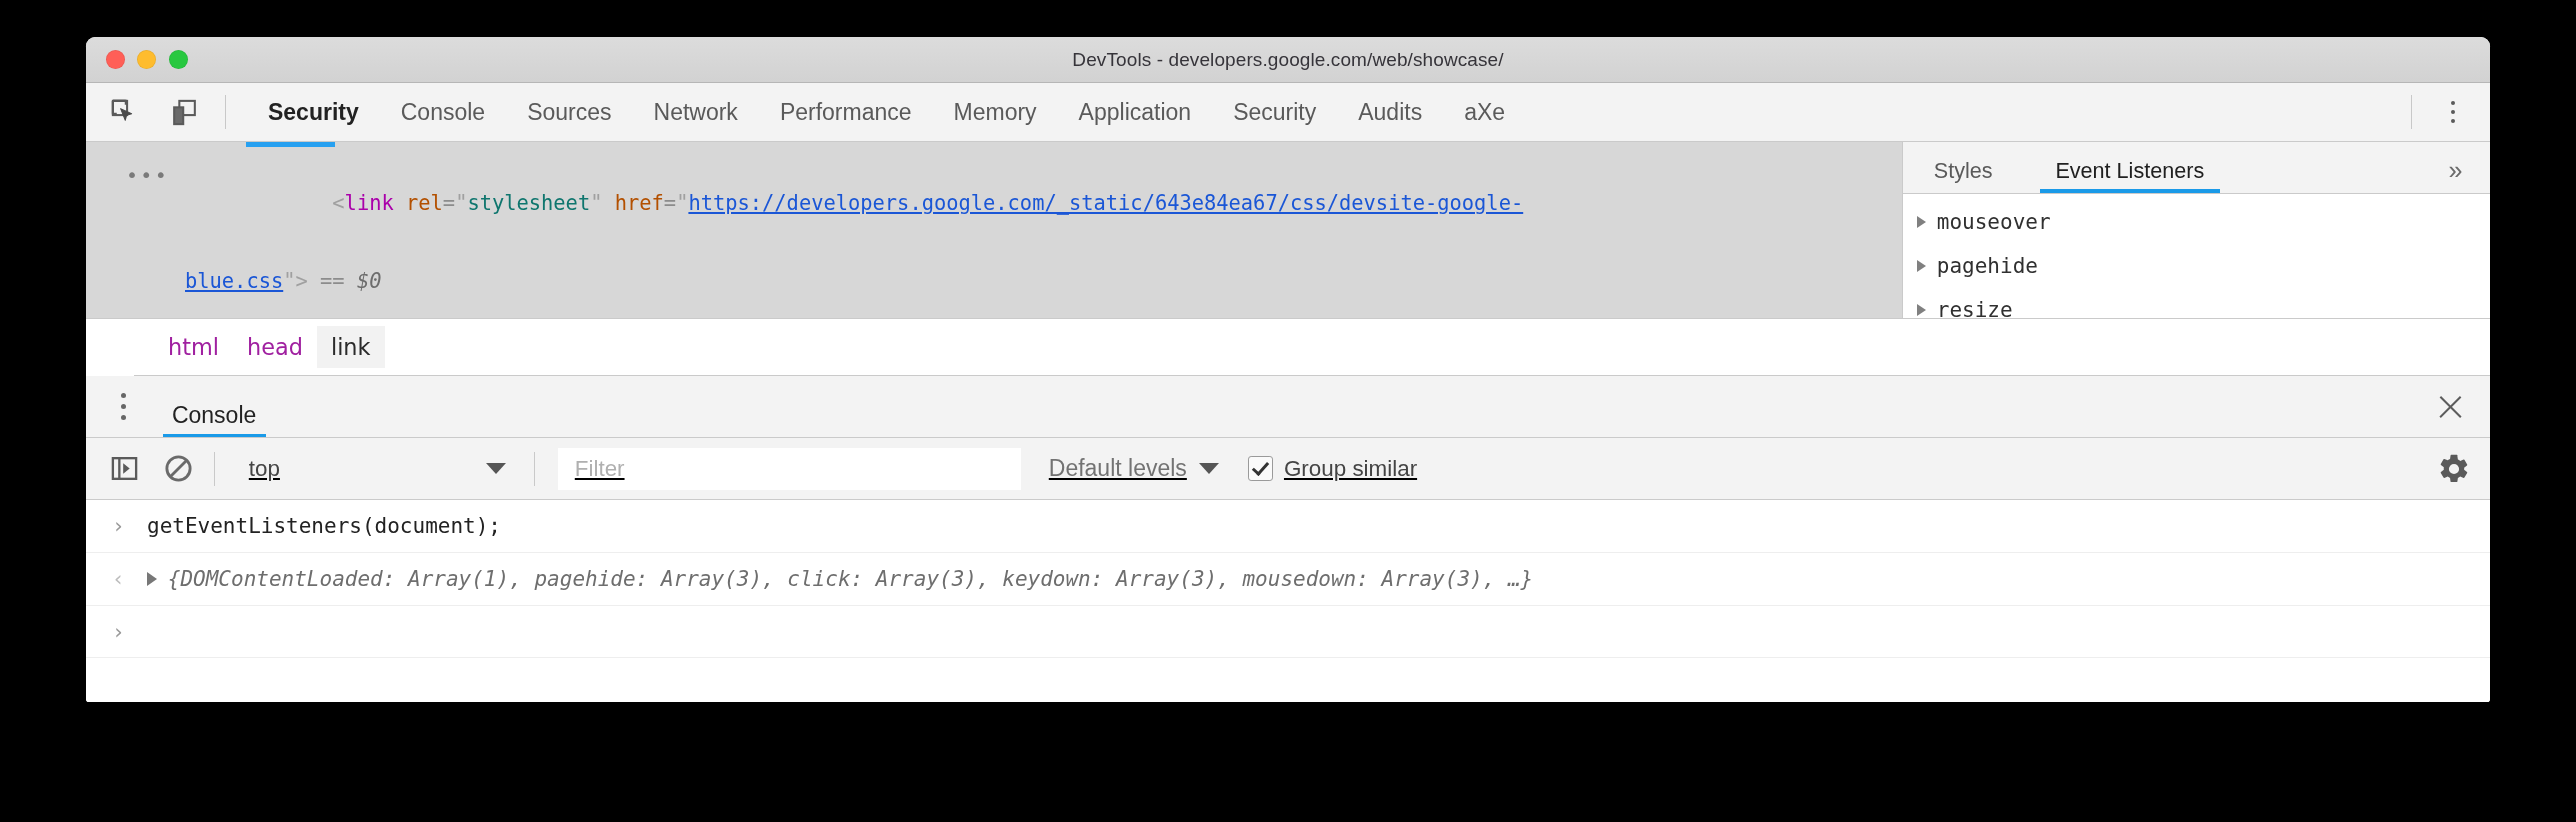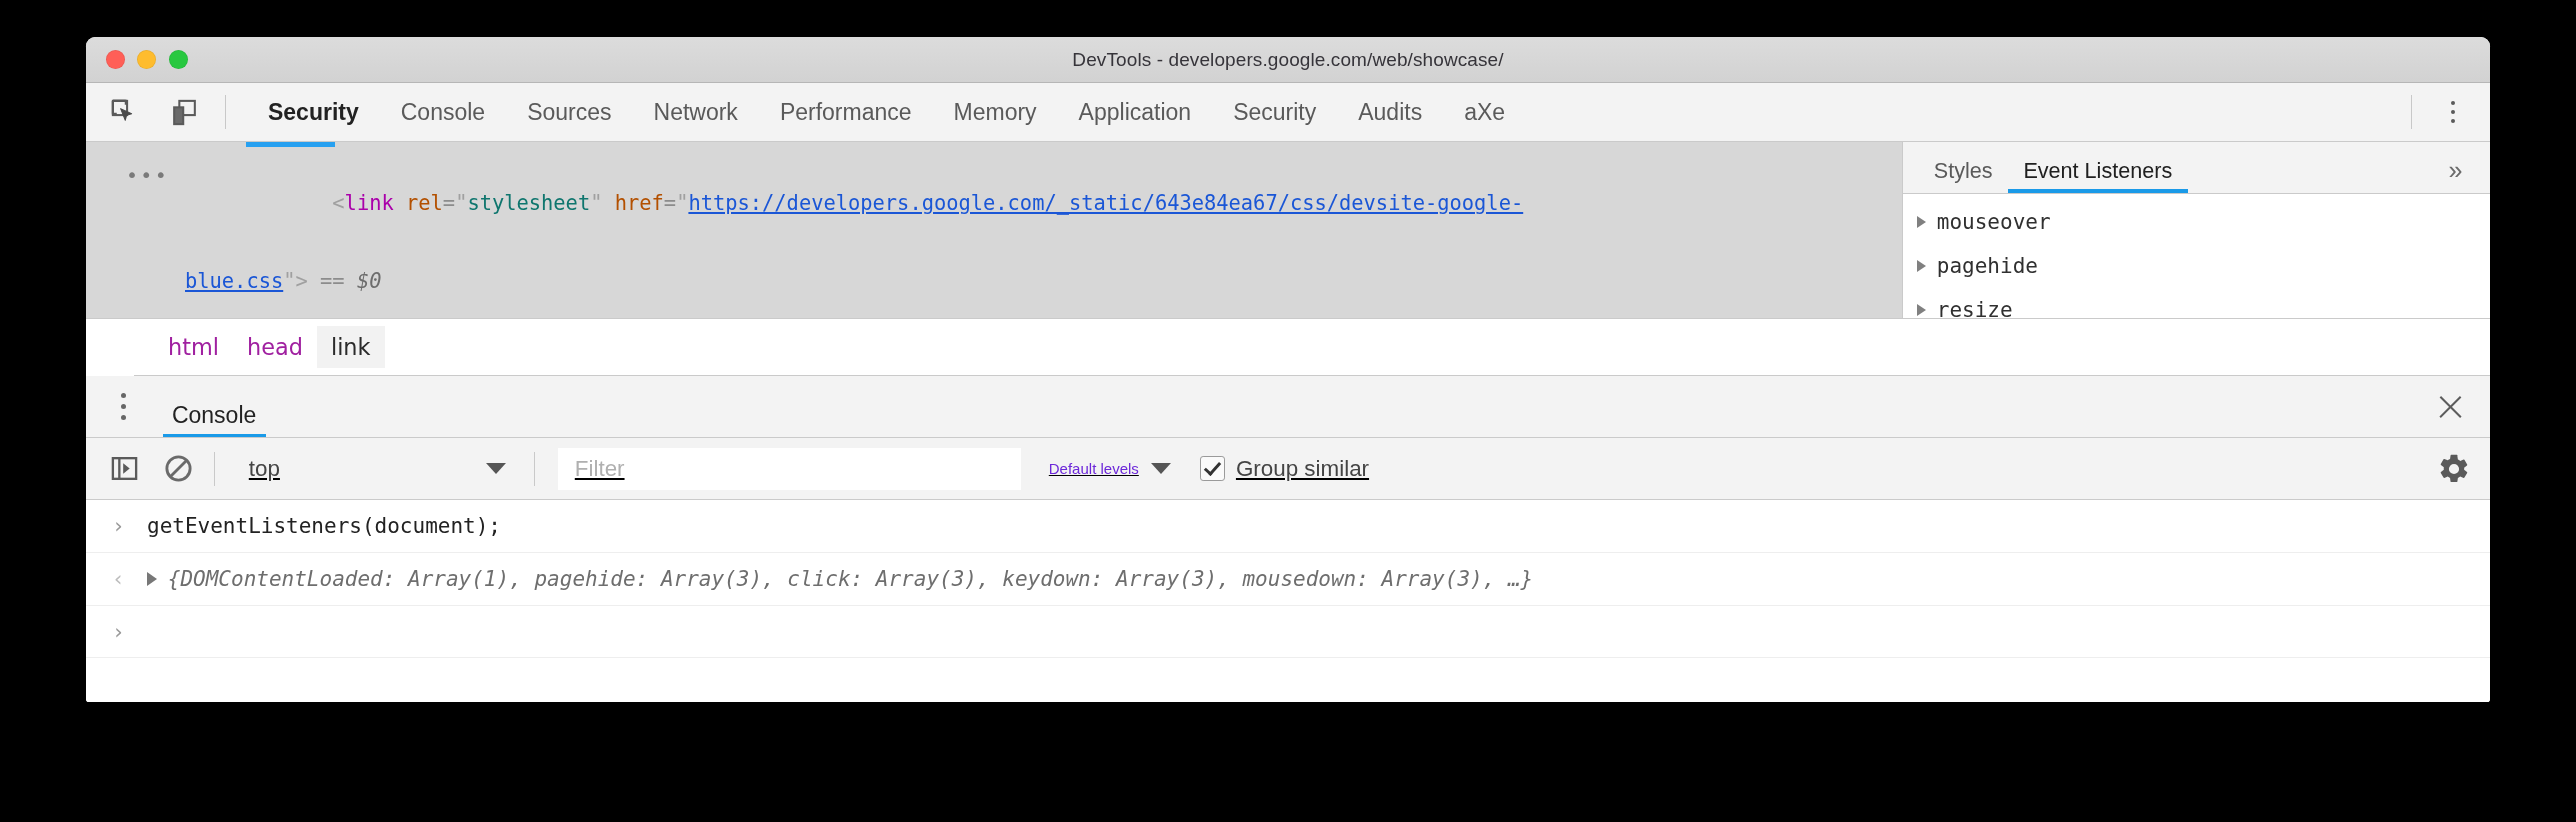--- a/index.html
+++ b/index.html
@@ -203,20 +203,21 @@
   }
   .sidebar-tabs {
     height: 52px;
     min-height: 52px;
     background: #f3f3f3;
     border-bottom: 0.8px solid #cacaca;
     display: flex;
     align-items: flex-end;
     padding-left: 15.4px;
     box-sizing: border-box;
+    gap: 32px;
   }
   .stab {
     font-size: 21.6px;
     color: #5a5a5a;
     padding: 0 15.4px 9.3px 15.4px;
     position: relative;
     white-space: nowrap;
   }
   .stab.active {
     color: #202020;
@@ -378,22 +379,22 @@
     padding-left: 17px;
     box-sizing: border-box;
     font-size: 22.4px;
     color: #b0b0b0;
     margin-left: 6.2px;
   }
   .levels {
     display: flex;
     align-items: center;
     gap: 12.3px;
-    font-size: 15px;
-    color: #6d28d9;
+    font-size: 23px;
+    color: #737373;
     margin-left: 28px;
   }
   .checkbox {
     width: 23px; height: 23px;
     border: 1.5px solid #9a9a9a;
     border-radius: 3.1px;
     background: #fafafa;
     position: relative;
     margin-left: 29px;
     flex: 0 0 auto;

